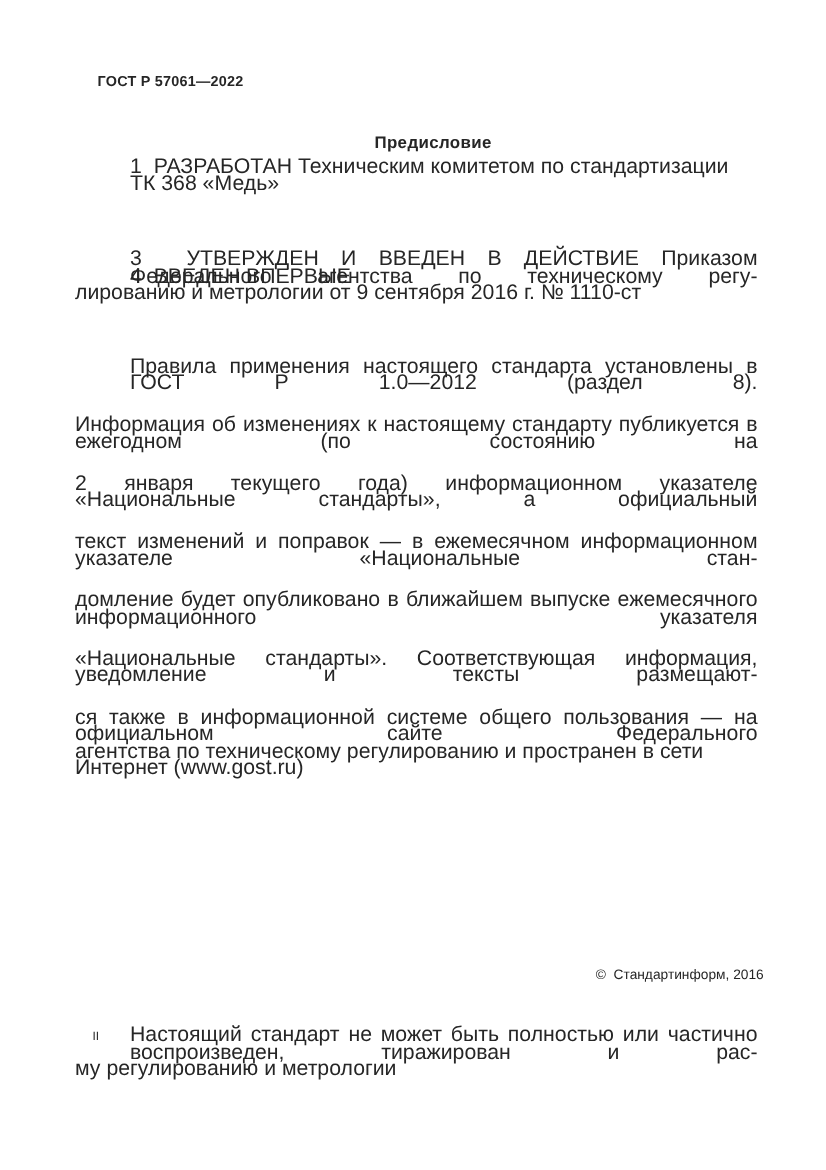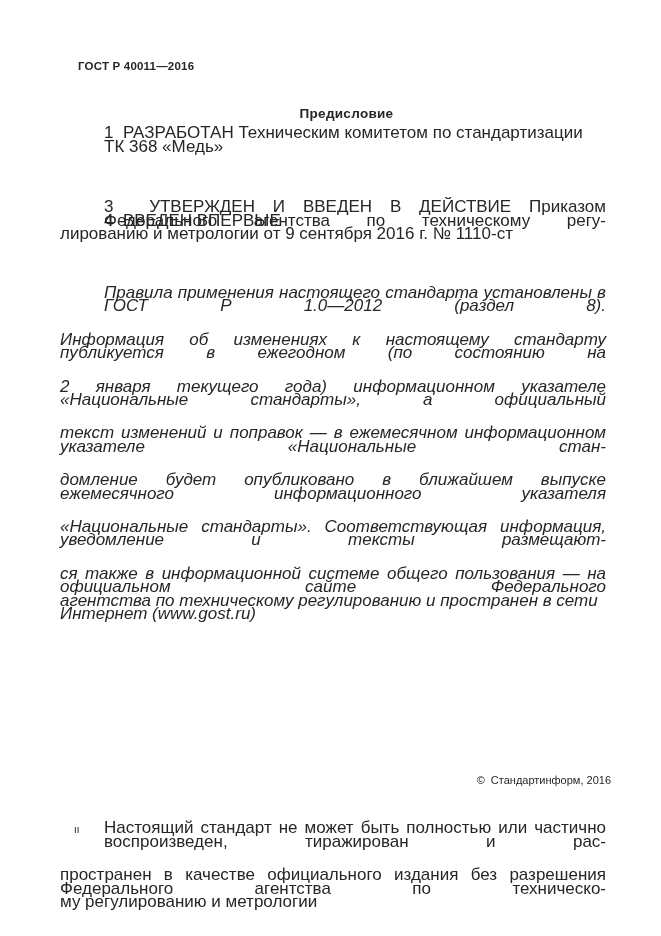--- a/index.html
+++ b/index.html
@@ -44,21 +44,20 @@
     line-height: 13.5px;
   }
   .para .line { text-align: left; }
   .para .line.just {
     text-align: justify;
     text-align-last: justify;
     margin-top: 20px;
   }
   .para .line.indent { padding-left: 44px; }
   .para.italic {
-    font-style: italic;
     line-height: 13.4px;
   }
   .copyright {
     position: absolute;
     right: 50px;
     top: 774px;
     font-size: 11px;
     text-align: right;
     margin-left: 48px;
   }
@@ -67,21 +66,21 @@
     left: 74px;
     top: 824px;
     font-size: 9.5px;
   }
 </style>
 </head>
 <body>
 
 <div class="page">
 
-  <div class="doc-number">ГОСТ Р 40011—2016</div>
+  <div class="doc-number">ГОСТ Р 57061—2022</div>
 
   <h1 class="heading">Предисловие</h1>
 
   <div class="para" style="top:126px">
     <div class="line indent">1&nbsp; РАЗРАБОТАН Техническим комитетом по стандартизации ТК 368 «Медь»</div>
   </div>
 
 
   <div class="para" style="top:180px">
     <div class="line indent just">3&nbsp; УТВЕРЖДЕН И ВВЕДЕН В ДЕЙСТВИЕ Приказом Федерального агентства по техническому регу-</div>
@@ -100,19 +99,18 @@
     <div class="line just">домление будет опубликовано в ближайшем выпуске ежемесячного информационного указателя</div>
     <div class="line just">«Национальные стандарты». Соответствующая информация, уведомление и тексты размещают-</div>
     <div class="line just">ся также в информационной системе общего пользования — на официальном сайте Федерального</div>
     <div class="line">агентства по техническому регулированию и пространен в сети Интернет (www.gost.ru)</div>
   </div>
 
   <div class="copyright">©&nbsp; Стандартинформ, 2016</div>
 
   <div class="para" style="top:801px">
     <div class="line indent just">Настоящий стандарт не может быть полностью или частично воспроизведен, тиражирован и рас-</div>
-    <div class="line just">пространен в качестве официального издания без разрешения Федерального агентства по техническо-</div>
     <div class="line">му регулированию и метрологии</div>
   </div>
 
   <div class="page-number">II</div>
 
 </div>
 
 </body></html>

